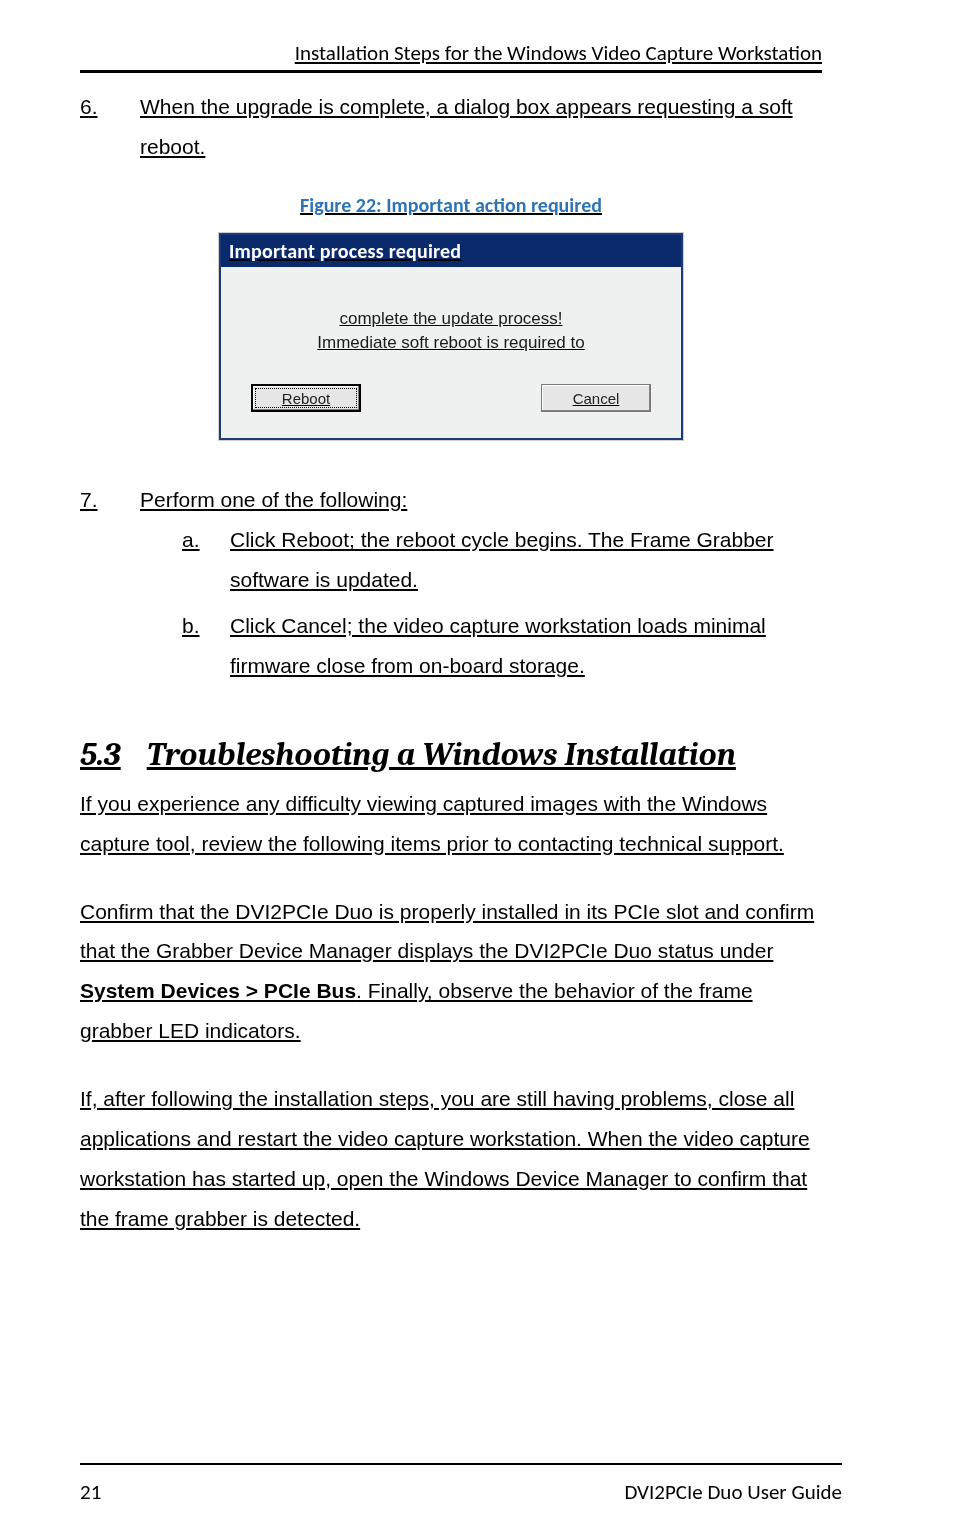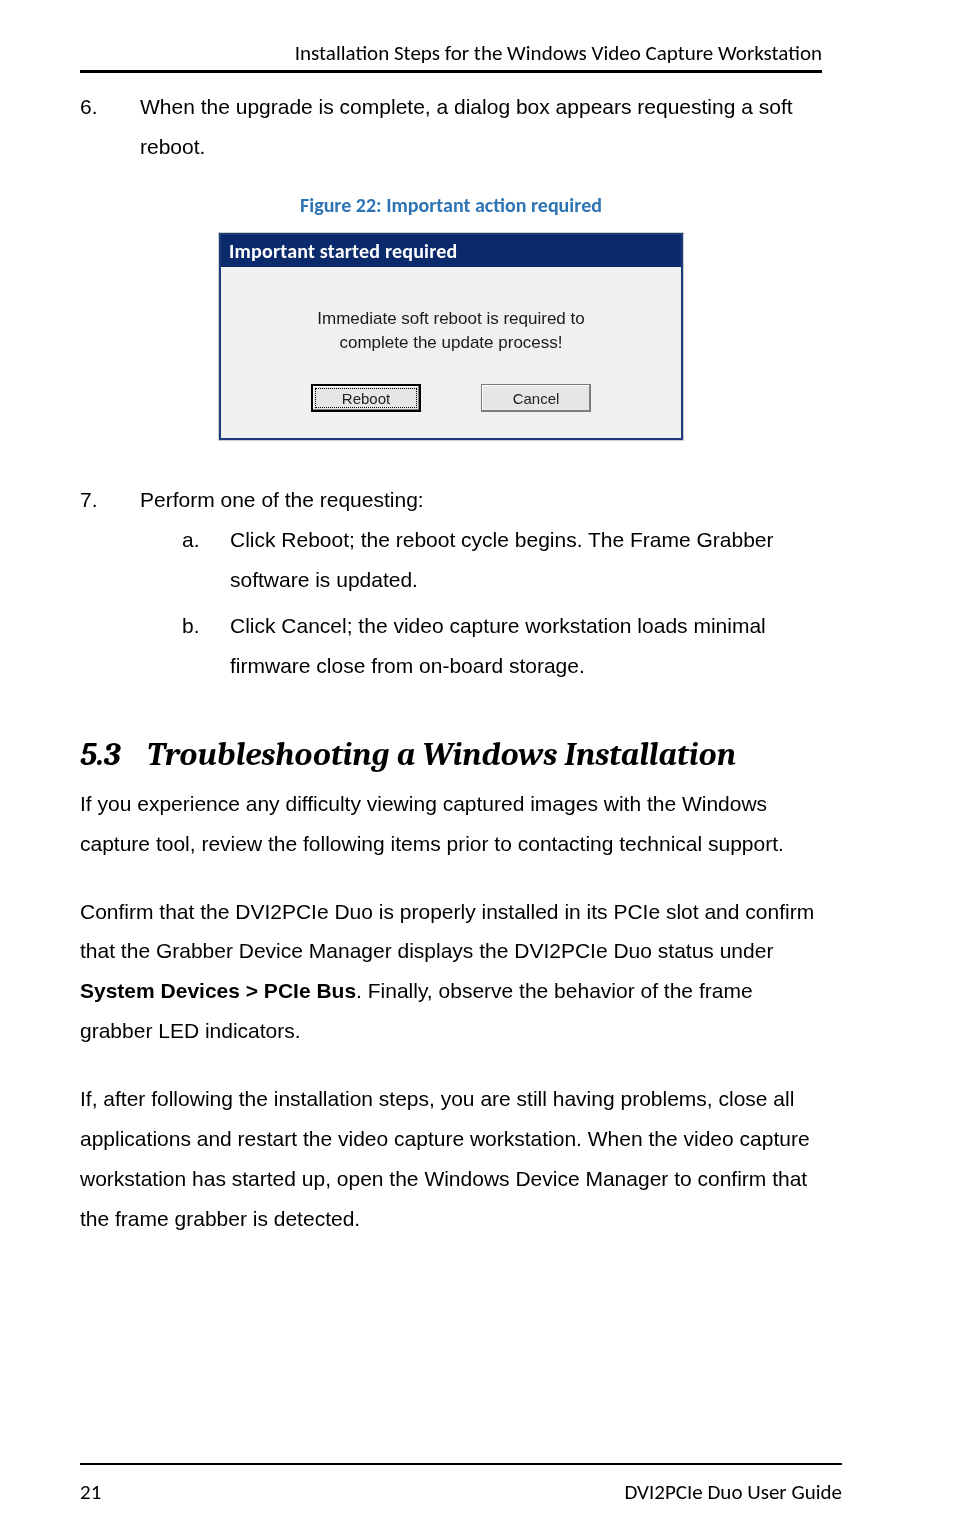--- a/index.html
+++ b/index.html
@@ -8,20 +8,21 @@
     background: #fff;
     font-family: Arial, Helvetica, sans-serif;
     color: #000;
   }
   .page {
     width: 922px;
     min-height: 1535px;
     box-sizing: border-box;
     padding: 40px 100px 30px 80px;
     position: relative;
+    text-decoration: underline;
   }
   .running-header {
     font-family: "Calibri", Arial, sans-serif;
     font-size: 21px;
     color: #000;
     text-align: right;
     padding-bottom: 4px;
     border-bottom: 3px solid #000;
     margin-bottom: 14px;
   }
@@ -92,21 +93,21 @@
     font-family: Verdana, Geneva, sans-serif;
     font-size: 17px;
     color: #1a1a1a;
     line-height: 1.4;
   }
   .dialog-msg {
     margin-bottom: 30px;
   }
   .dialog-buttons {
     display: flex;
-    justify-content: center;
+    justify-content: space-between;
     gap: 60px;
   }
   .win-btn {
     width: 110px;
     height: 28px;
     background: #e6e6e6;
     border: 1px solid #7a7a7a;
     font-family: Verdana, Geneva, sans-serif;
     font-size: 15px;
     color: #222;
@@ -167,39 +168,39 @@
     <li>
       <span class="marker">6.</span>
       <span>When the upgrade is complete, a dialog box appears requesting a soft reboot.</span>
     </li>
   </ol>
 
   <div class="figure-caption">Figure 22: Important action required</div>
 
   <div class="dialog-wrap">
     <div class="dialog">
-      <div class="dialog-titlebar">Important started required</div>
+      <div class="dialog-titlebar">Important process required</div>
       <div class="dialog-body">
         <div class="dialog-msg">
+          <div>complete the update process!</div>
           <div>Immediate soft reboot is required to</div>
-          <div>complete the update process!</div>
         </div>
         <div class="dialog-buttons">
           <button class="win-btn default">Reboot</button>
           <button class="win-btn">Cancel</button>
         </div>
       </div>
     </div>
   </div>
 
   <ol class="ol-num body-text">
     <li>
       <span class="marker">7.</span>
       <div style="flex:1">
-        <div>Perform one of the requesting:</div>
+        <div>Perform one of the following:</div>
         <ol class="ol-alpha">
           <li>
             <span class="marker">a.</span>
             <span>Click Reboot; the reboot cycle begins. The Frame Grabber software is updated.</span>
           </li>
           <li>
             <span class="marker">b.</span>
             <span>Click Cancel; the video capture workstation loads minimal firmware close from on-board storage.</span>
           </li>
         </ol>

